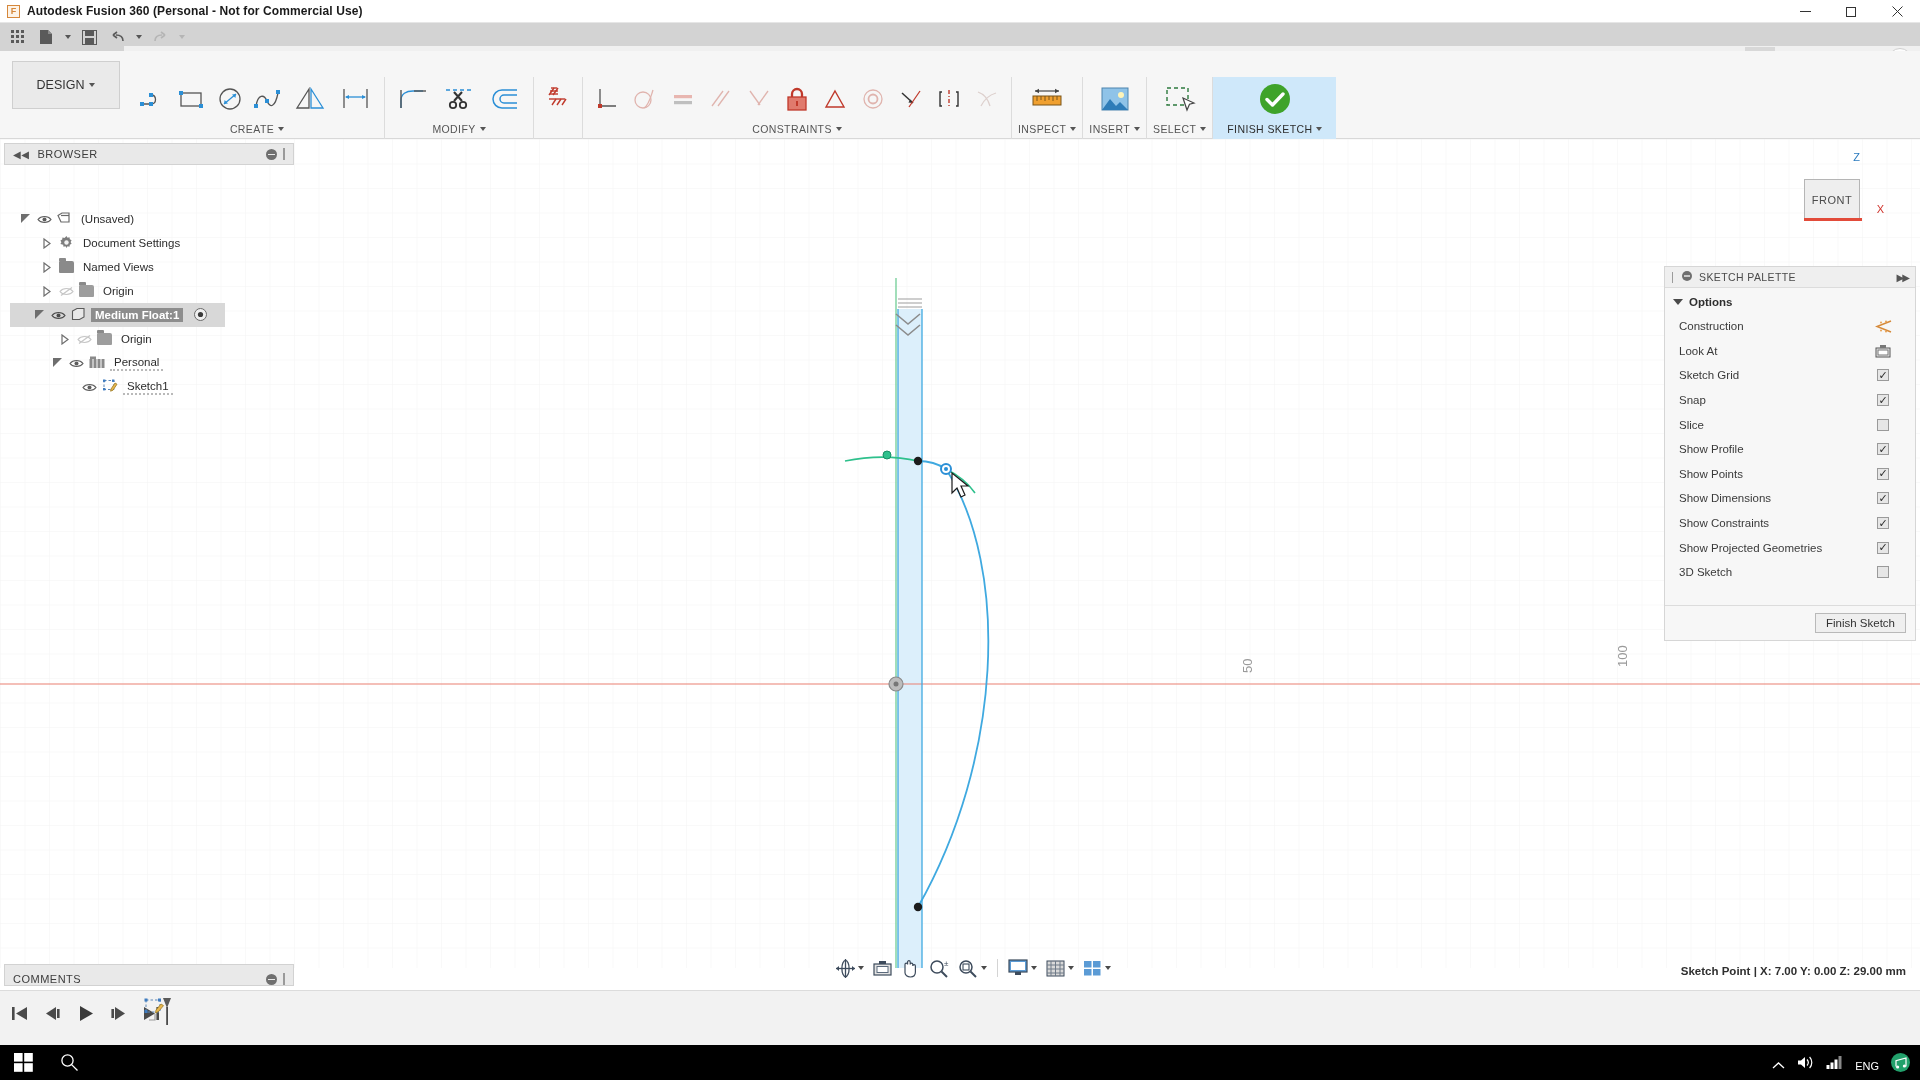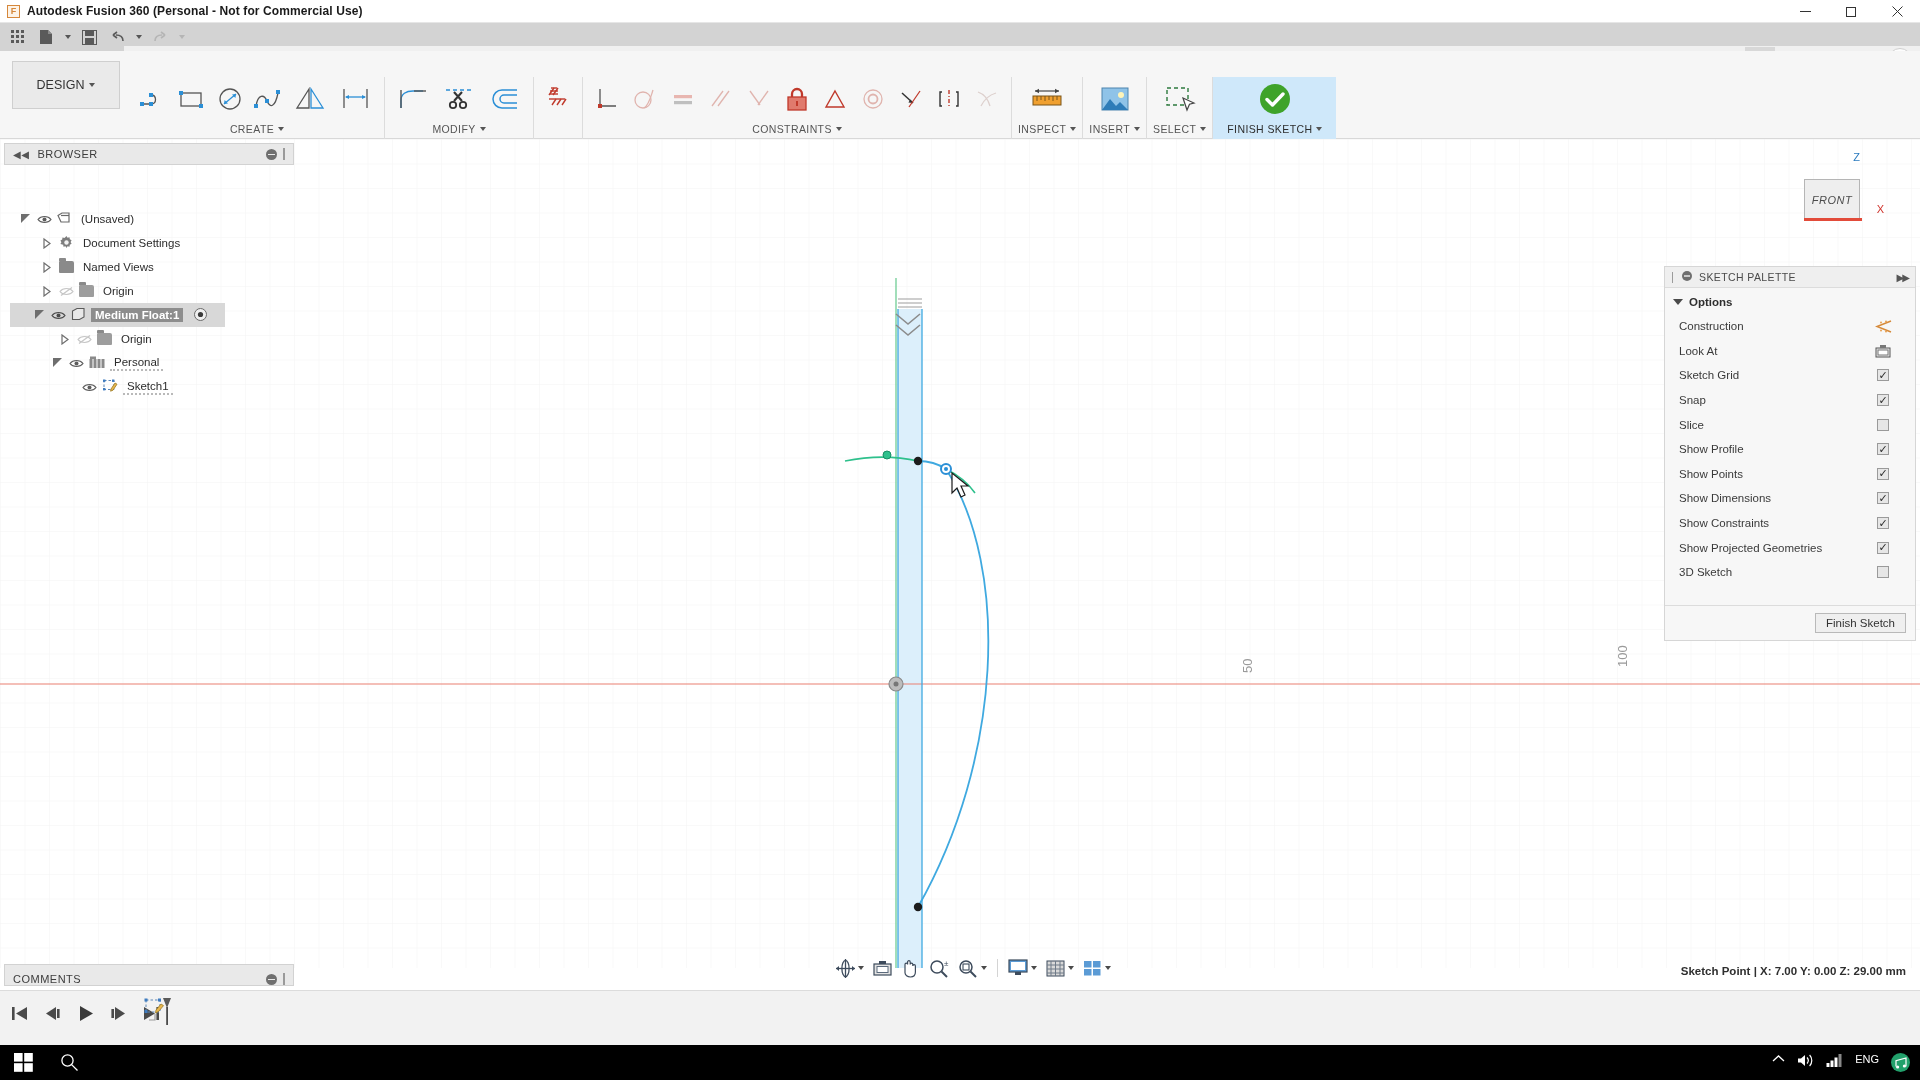--- a/index.html
+++ b/index.html
@@ -129,21 +129,21 @@
   .canvas {
     position: absolute; left: 0; top: 139px; width: 1920px; height: 829px;
     background: #ffffff; overflow: hidden;
   }
 
   
   .viewcube { position: absolute; right: 38px; top: 12px; width: 92px; height: 92px; }
   .vc-face {
     position: absolute; left: 14px; top: 28px; width: 56px; height: 42px;
     background: #eeeeee; border: 1px solid #b5b5b5; display:flex; align-items:center; justify-content:center;
-    font-size: 11px; color: #4b4b4b; letter-spacing:.5px;font-style:italic;
+    font-size: 11px; color: #4b4b4b; letter-spacing:.5px;
   }
   .vc-face::after { content:""; position:absolute; left:-1px; bottom:-1px; width:58px; height:3px; background:#e24b3a;}
   .ax-z { position:absolute; right: 22px; top: 0; font-size: 11px; color: #2b7bbf; }
   .ax-x { position:absolute; right: -2px; top: 52px; font-size: 11px; color: #d0342c; }
 
   
   .palette {
     position: absolute; right: 4px; top: 127px; width: 252px;
     background: #f7f7f7; border: 1px solid #d6d6d6;
   }
@@ -186,21 +186,21 @@
   .tl-btn { width: 22px; height: 22px; display:flex; align-items:center; justify-content:center; }
   .tl-feature { position: absolute; left: 144px; top: 7px; width: 30px; height: 34px; }
 
   
   .taskbar {
     position: absolute; left: 0; top: 1045px; width: 1920px; height: 35px; background: #000000;
     display: flex; align-items: center;
   }
   .tk-start { width: 46px; height: 35px; display:flex; align-items:center; justify-content:center; }
   .tk-search { width: 46px; height: 35px; display:flex; align-items:center; justify-content:center; }
-  .tk-right { margin-left:auto; display:flex; align-items:flex-start; gap: 12px; padding-right: 10px; color:#fff; font-size:11px;}
+  .tk-right { margin-left:auto; display:flex; align-items:flex-end; gap: 12px; padding-right: 10px; color:#fff; font-size:11px;}
   .tk-circle { width:19px;height:19px;border-radius:50%;background:#22a06b;color:#fff;font-size:10px;
                display:flex;align-items:center;justify-content:center;}
 </style>
 </head>
 <body>
 
 <div id="app">
 
   <div class="titlebar">
     <div class="tb-appicon">F</div>

